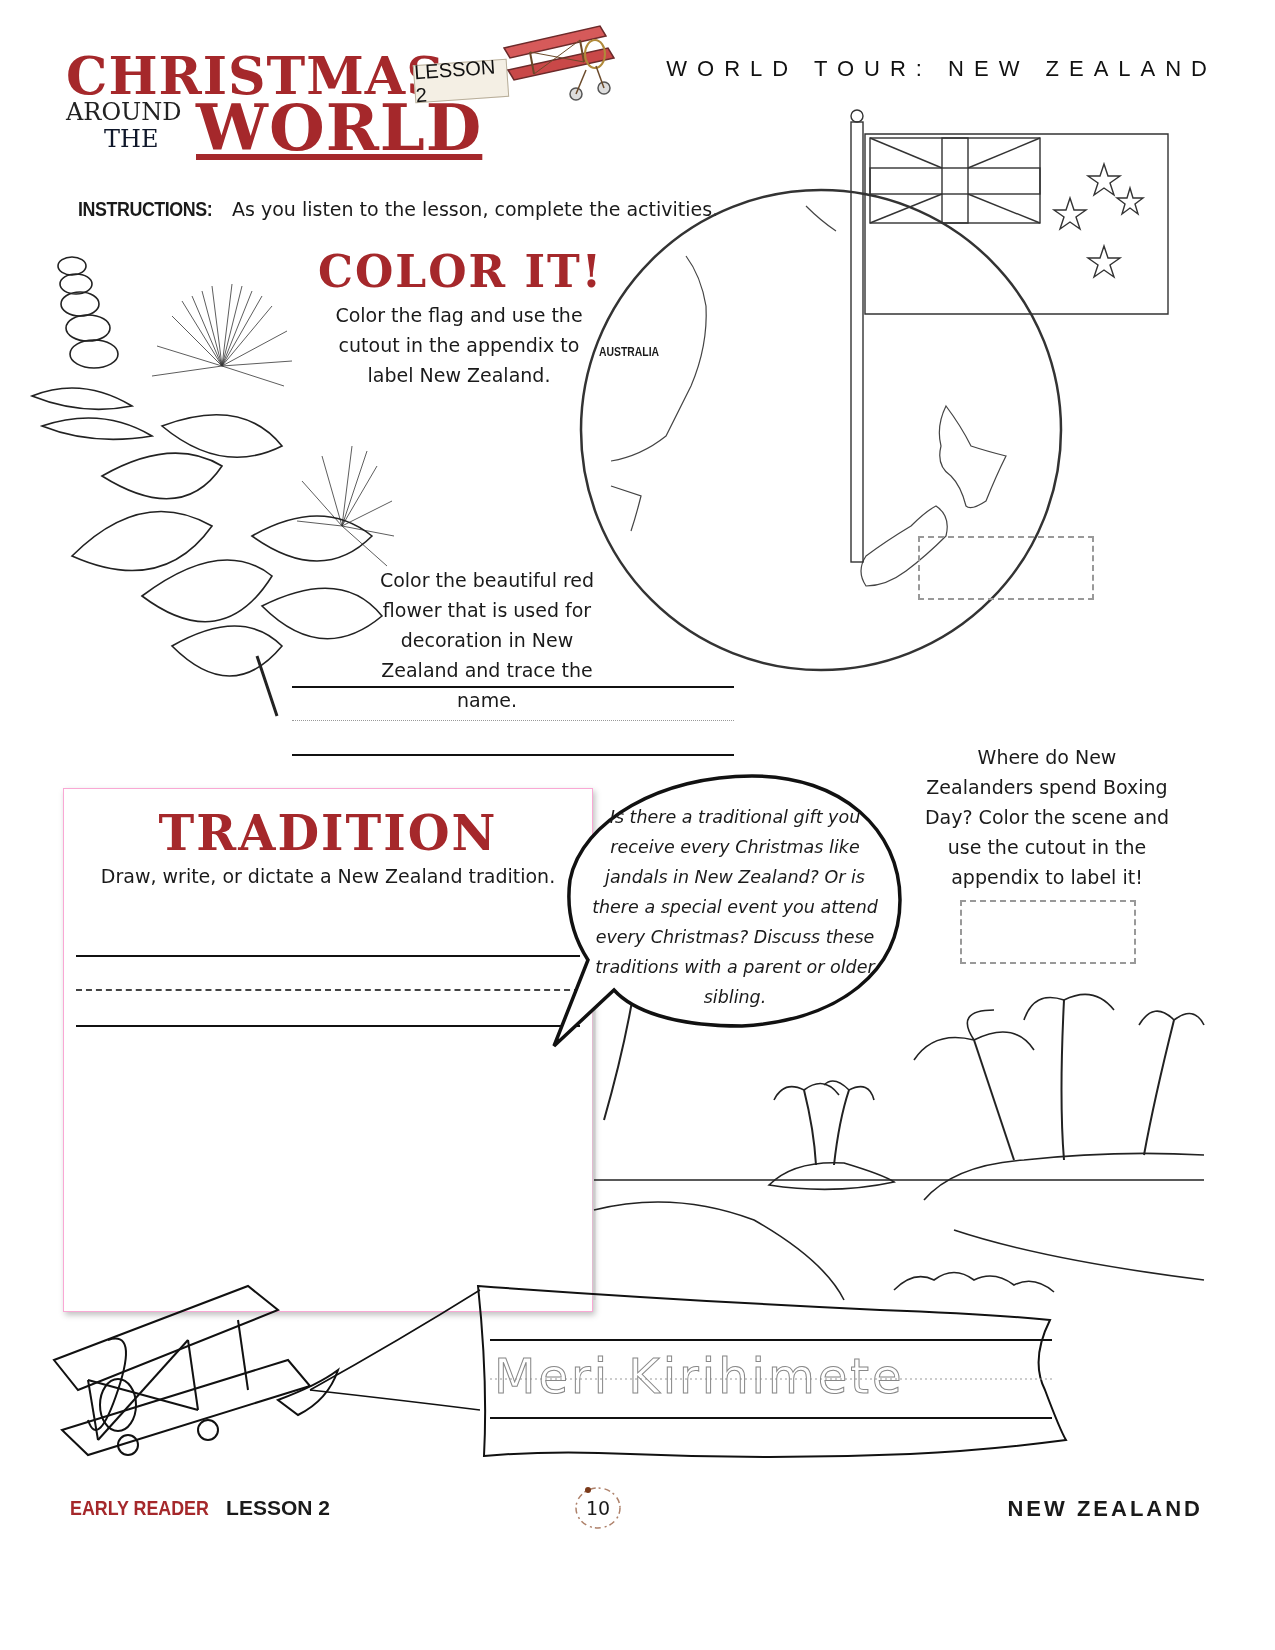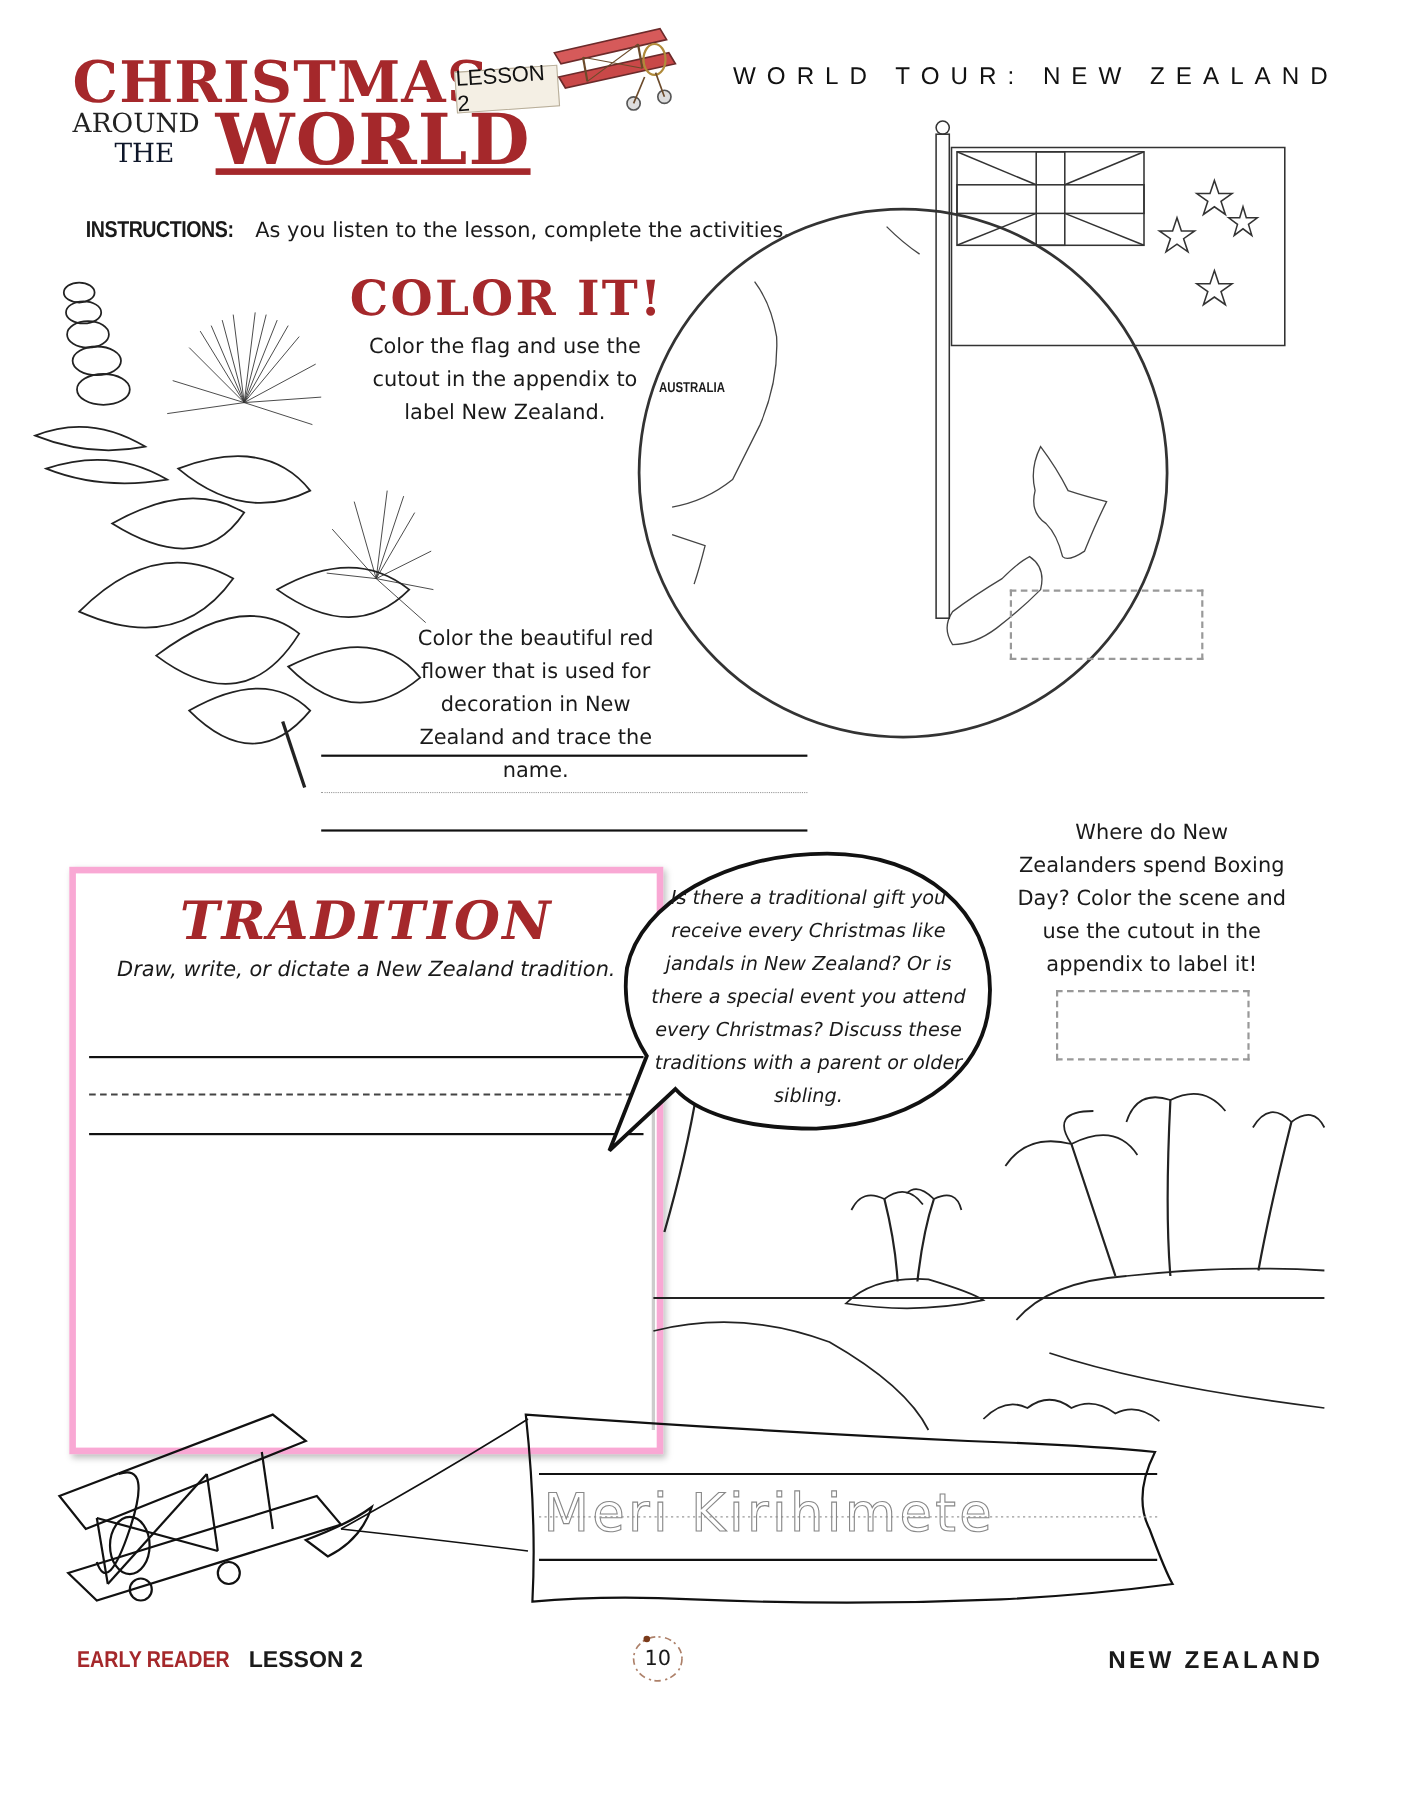--- a/index.html
+++ b/index.html
@@ -16,21 +16,21 @@
   #world-tour { right: 58px; top: 56px; font-family: "Liberation Sans", sans-serif; font-size: 22px; letter-spacing: 10px; color: #111; }
   #instructions { left: 78px; top: 197px; font-size: 19px; }
   #instructions .lbl { font-family: "Liberation Sans", sans-serif; font-weight: bold; letter-spacing: -0.5px; transform: scaleX(0.85); display: inline-block; transform-origin: left; margin-right: -10px; font-size: 21px;}
   
   #color-it-title { left: 318px; top: 246px; font-size: 44px; letter-spacing: 2px; }
   #color-it-text { left: 328px; top: 300px; width: 262px; text-align: center; font-size: 19px; line-height: 30px; }
   #flower-text { left: 372px; top: 533px; width: 230px; text-align: center; font-size: 19px; line-height: 30px; margin-top: 32px; }
   #trace-word-wrap { left: 292px; top: 686px; width: 442px; height: 80px; }
   #trace-word { position: absolute; left: 4px; top: 8px; font-size: 58px; font-family: "DejaVu Sans", sans-serif; color: transparent; -webkit-text-stroke: 1px #888; letter-spacing: 2px; line-height: 1;}
   
-  #tradition-card { left: 63px; top: 788px; width: 528px; height: 522px; background: #fff; box-shadow: 2px 3px 6px rgba(0,0,0,0.25); border: 6px solid #f9a8d4; font-style: italic; }
+  #tradition-card { left: 63px; top: 788px; width: 528px; height: 522px; background: #fff; box-shadow: 2px 3px 6px rgba(0,0,0,0.25); border: 1px solid #f9a8d4; }
   #tradition-title { left: 0; width: 100%; top: 16px; text-align: center; font-size: 48px; letter-spacing: 2px; }
   #tradition-sub { left: 0; width: 100%; top: 76px; text-align: center; font-size: 19px; }
   #tradition-label { left: 0; width: 100%; top: 124px; text-align: center; font-size: 22px; }
   .line-solid { position: absolute; height: 0; border-top: 2px solid #111; }
   .line-dash { position: absolute; height: 0; border-top: 2px dashed #333; }
   
   #bubble-text { left: 592px; top: 802px; width: 286px; text-align: center; font-size: 17.5px; line-height: 30px; font-style: italic; }
   
   #boxing-text { left: 922px; top: 742px; width: 250px; text-align: center; font-size: 19px; line-height: 30px; }
   .cutout-box { position: absolute; border: 2px dashed #999; }

